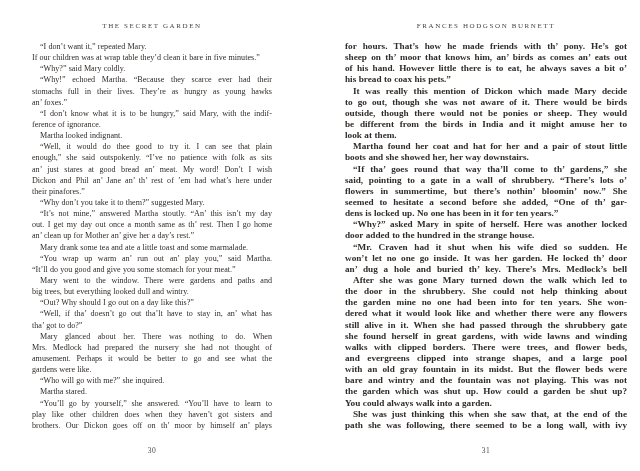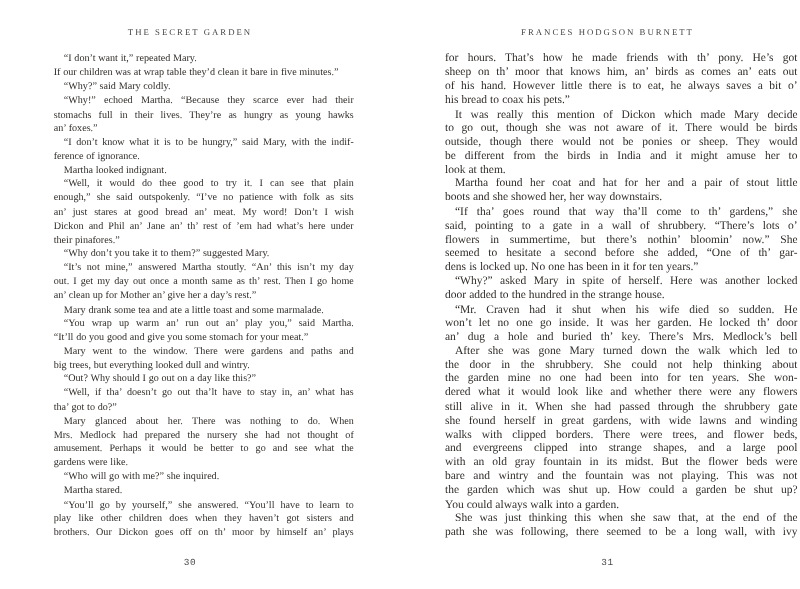--- a/index.html
+++ b/index.html
@@ -13,38 +13,37 @@
   .page { position: absolute; top: 0; height: 419px; }
   .page.left  { left: 32px;  width: 240px; }
   .page.right { left: 345px; width: 282px; }
   .running-header {
     position: absolute; top: 22px; left: 0; width: 100%;
     text-align: center;
     font-size: 7px; letter-spacing: 1.6px;
     color: #454545;
     white-space: nowrap;
   }
-  .page-body { position: absolute; top: 41px; left: 11px; width: 100%; color: #302c29; }
+  .page-body { position: absolute; top: 41px; left: 0; width: 100%; color: #302c29; }
   .page.left  .page-body { font-size: 8.1px; }
-  .page.right .page-body { font-size: 9.2px; }
+  .page.right .page-body { font-size: 9.2px; font-weight: bold; }
   .line {
     line-height: 11.15px; height: 11.15px; overflow: hidden;
     text-align: justify;
     text-align-last: justify;
     word-spacing: 0.02em;
   }
   .line.end { text-align-last: left; }
   .line.ind { text-indent: 8px; }
   .page-number {
     position: absolute; top: 446px; left: 0; width: 100%;
     text-align: center;
     font-size: 7.5px; line-height: 10px;
     letter-spacing: 0.5px;
     color: #4a4a4a;
-    font-family: Liberation Mono, monospace;
   }
 </style>
 </head>
 <body>
 
 <div class="spread">
 
   <section class="page left">
     <div class="running-header">THE SECRET GARDEN</div>
     <div class="page-body">

